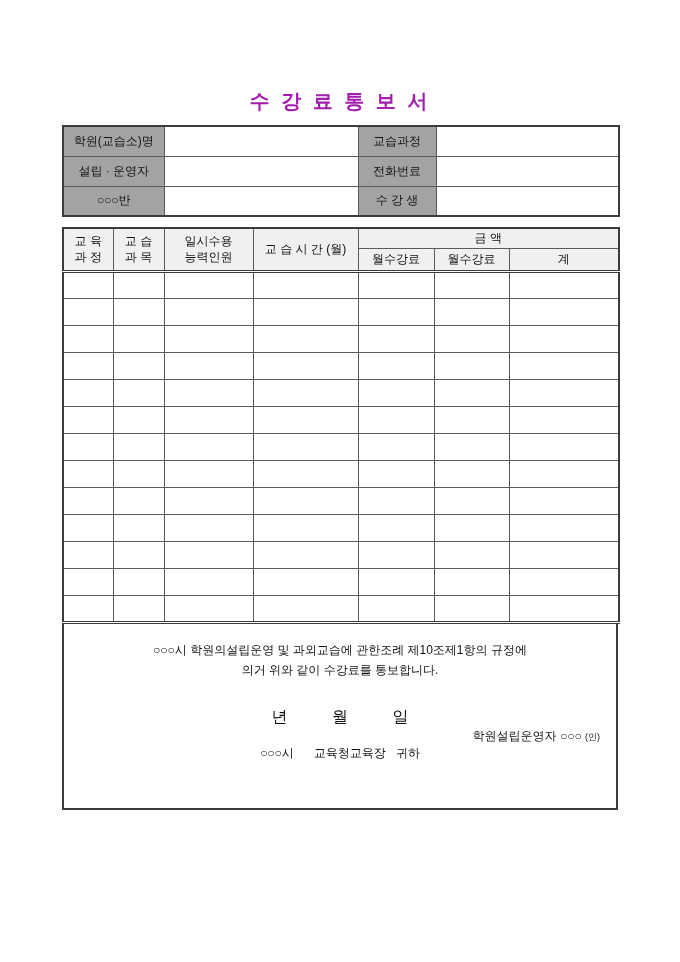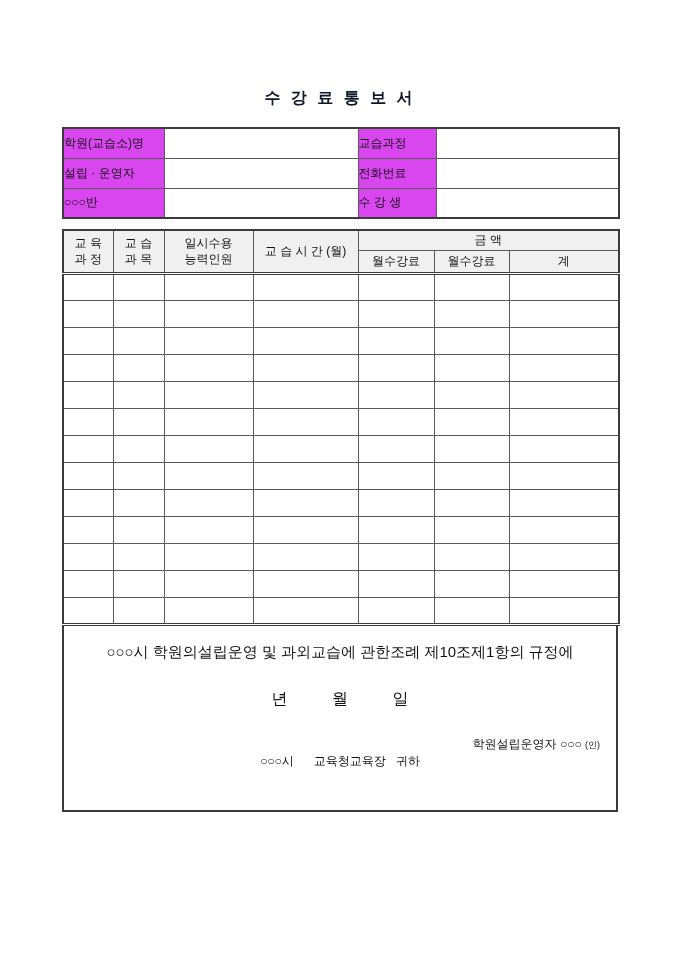--- a/index.html
+++ b/index.html
@@ -10,37 +10,38 @@
     color: #111;
   }
   .page {
     width: 680px;
     height: 962px;
     background: #fff;
     padding-top: 88px;
   }
   .title {
     text-align: center;
-    font-size: 16px;
+    font-size: 20px;
     font-weight: bold;
     letter-spacing: 3px;
-    color: #0f172a;
-    margin-bottom: 18px;
+    color: #a21caf;
+    margin-bottom: 10px;
     white-space: pre;
   }
   .content { width: 556px; margin: 0 auto; }
 
   table { border-collapse: collapse; table-layout: fixed; width: 556px; }
   td, th { border: 1px solid #5a5a5a; font-size: 12px; font-weight: normal; }
 
   
   .info-table { border: 2px solid #3c3c3c; margin-bottom: 10px; }
   .info-table td { height: 30px; }
   .info-table td.lbl {
-    background: #d946ef;
+    background: #a3a3a3;
+    text-align: center;
     white-space: pre;
   }
   .info-table td.val { background: #fff; }
 
   
   .fee-table { border: 2px solid #3c3c3c; border-bottom: 3px double #3c3c3c; }
   .fee-table th {
     background: #f0f0f0;
     text-align: center;
     white-space: pre-line;
@@ -62,34 +63,33 @@
     width: 556px;
     margin: 0 auto;
     height: 186px;
     border-left: 2px solid #3c3c3c;
     border-right: 2px solid #3c3c3c;
     border-bottom: 2px solid #3c3c3c;
     padding-top: 16px;
   }
   .notice-line {
     text-align: center;
-    font-size: 15px;
+    font-size: 12px;
     line-height: 20px;
     white-space: pre;
   }
   .date-line {
     text-align: center;
     font-size: 16px;
     margin-top: 27px;
     white-space: pre;
   }
   .signer-line {
     text-align: right;
     font-size: 12px;
-    margin-top: 26px;
     padding-right: 16px;
     white-space: pre;
   }
   .seal { font-size: 9px; }
   .recipient-line {
     text-align: center;
     font-size: 12px;
     white-space: pre;
   }
 </style>
@@ -274,19 +274,20 @@
             <td></td>
             <td></td>
             <td></td>
             <td></td>
           </tr>
         </tbody>
     </table>
 
     <div class="footer-box">
       <div class="notice-line">○○○시 학원의설립운영 및 과외교습에 관한조례 제10조제1항의 규정에</div>
+      <div class="notice-line">의거 위와 같이 수강료를 통보합니다.</div>
       <div class="date-line">년          월          일</div>
       <div class="signer-line"><span>학원설립운영자 ○○○ </span><span class="seal">(인)</span></div>
       <div class="recipient-line">○○○시      교육청교육장   귀하</div>
     </div>
 
   </div>
 </div>
 
 </body></html>

